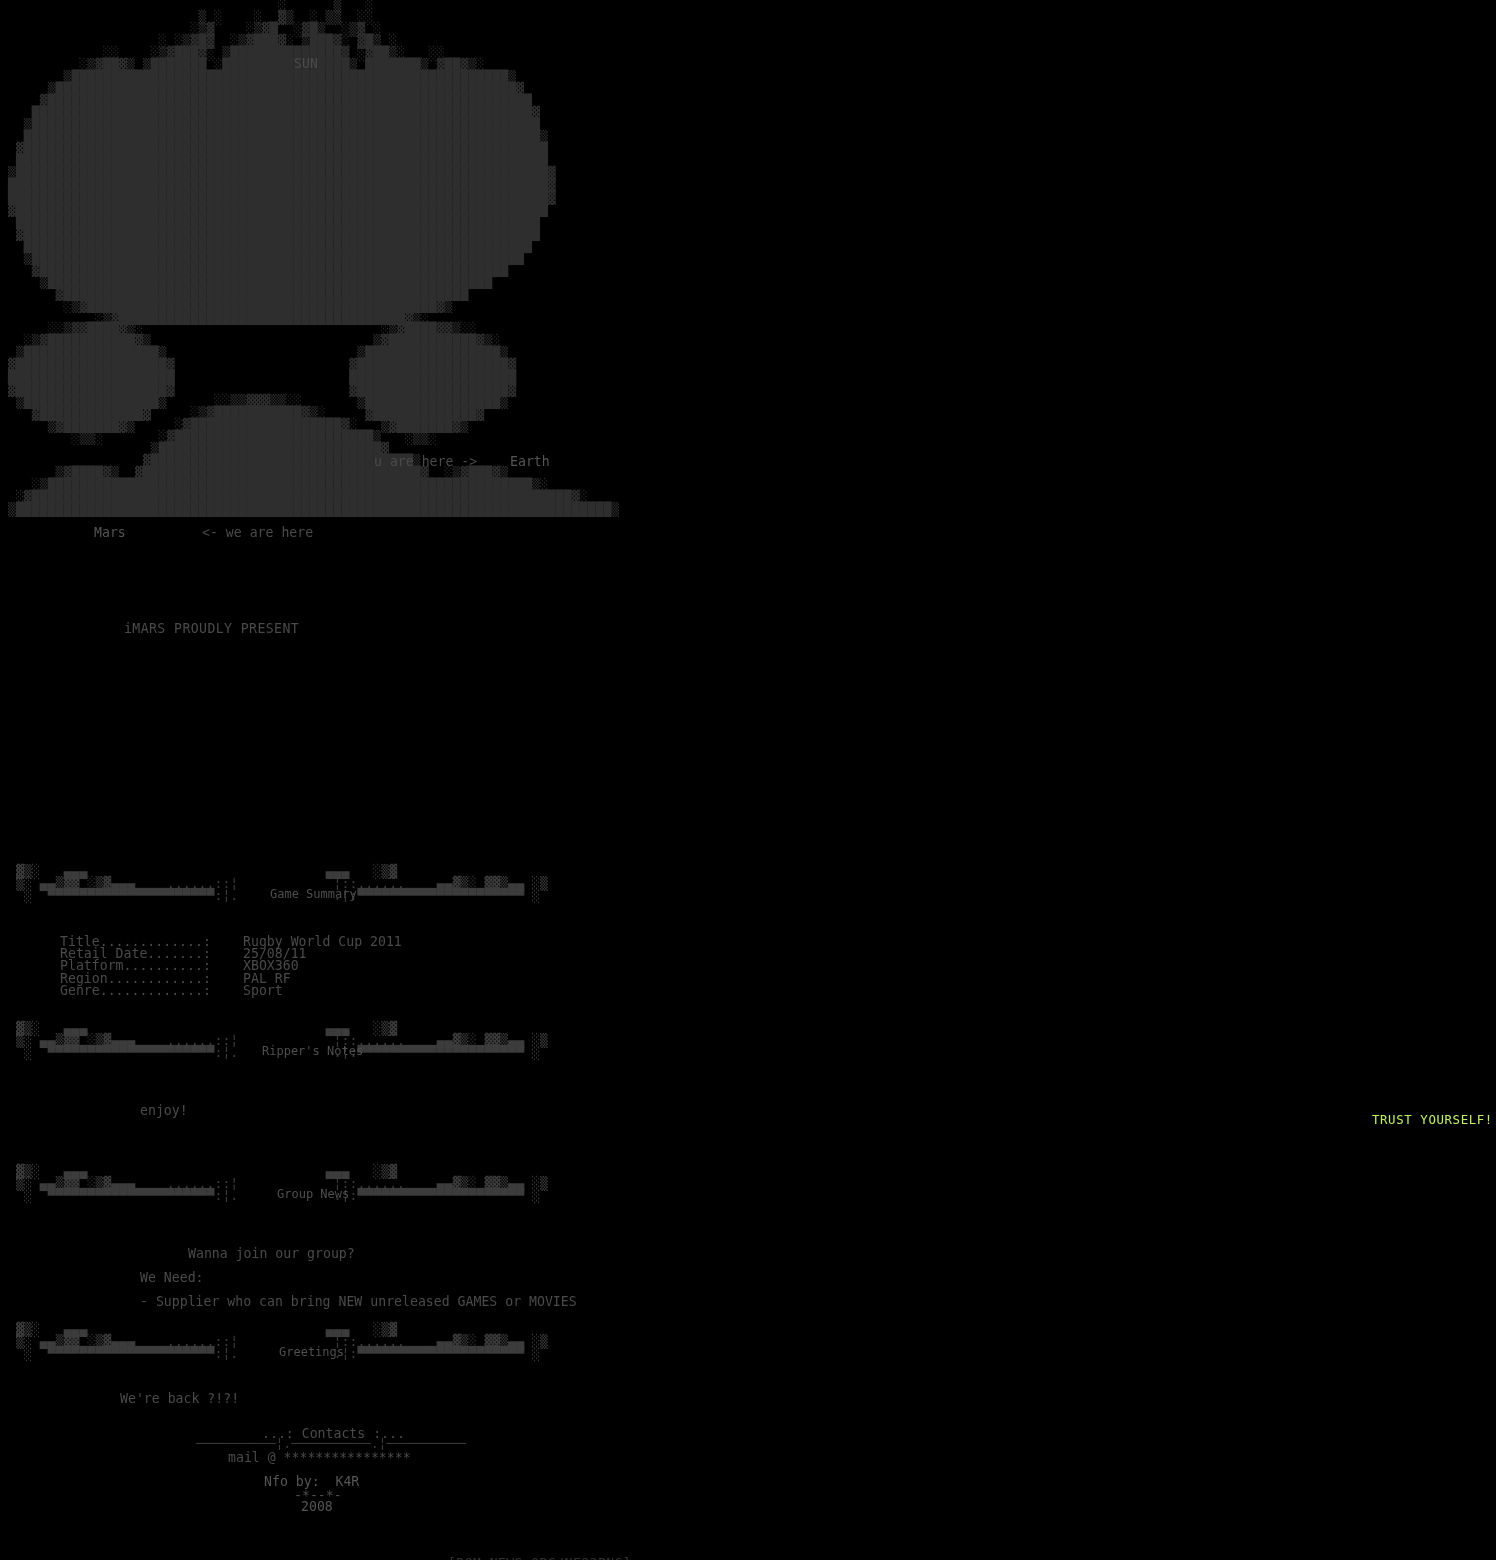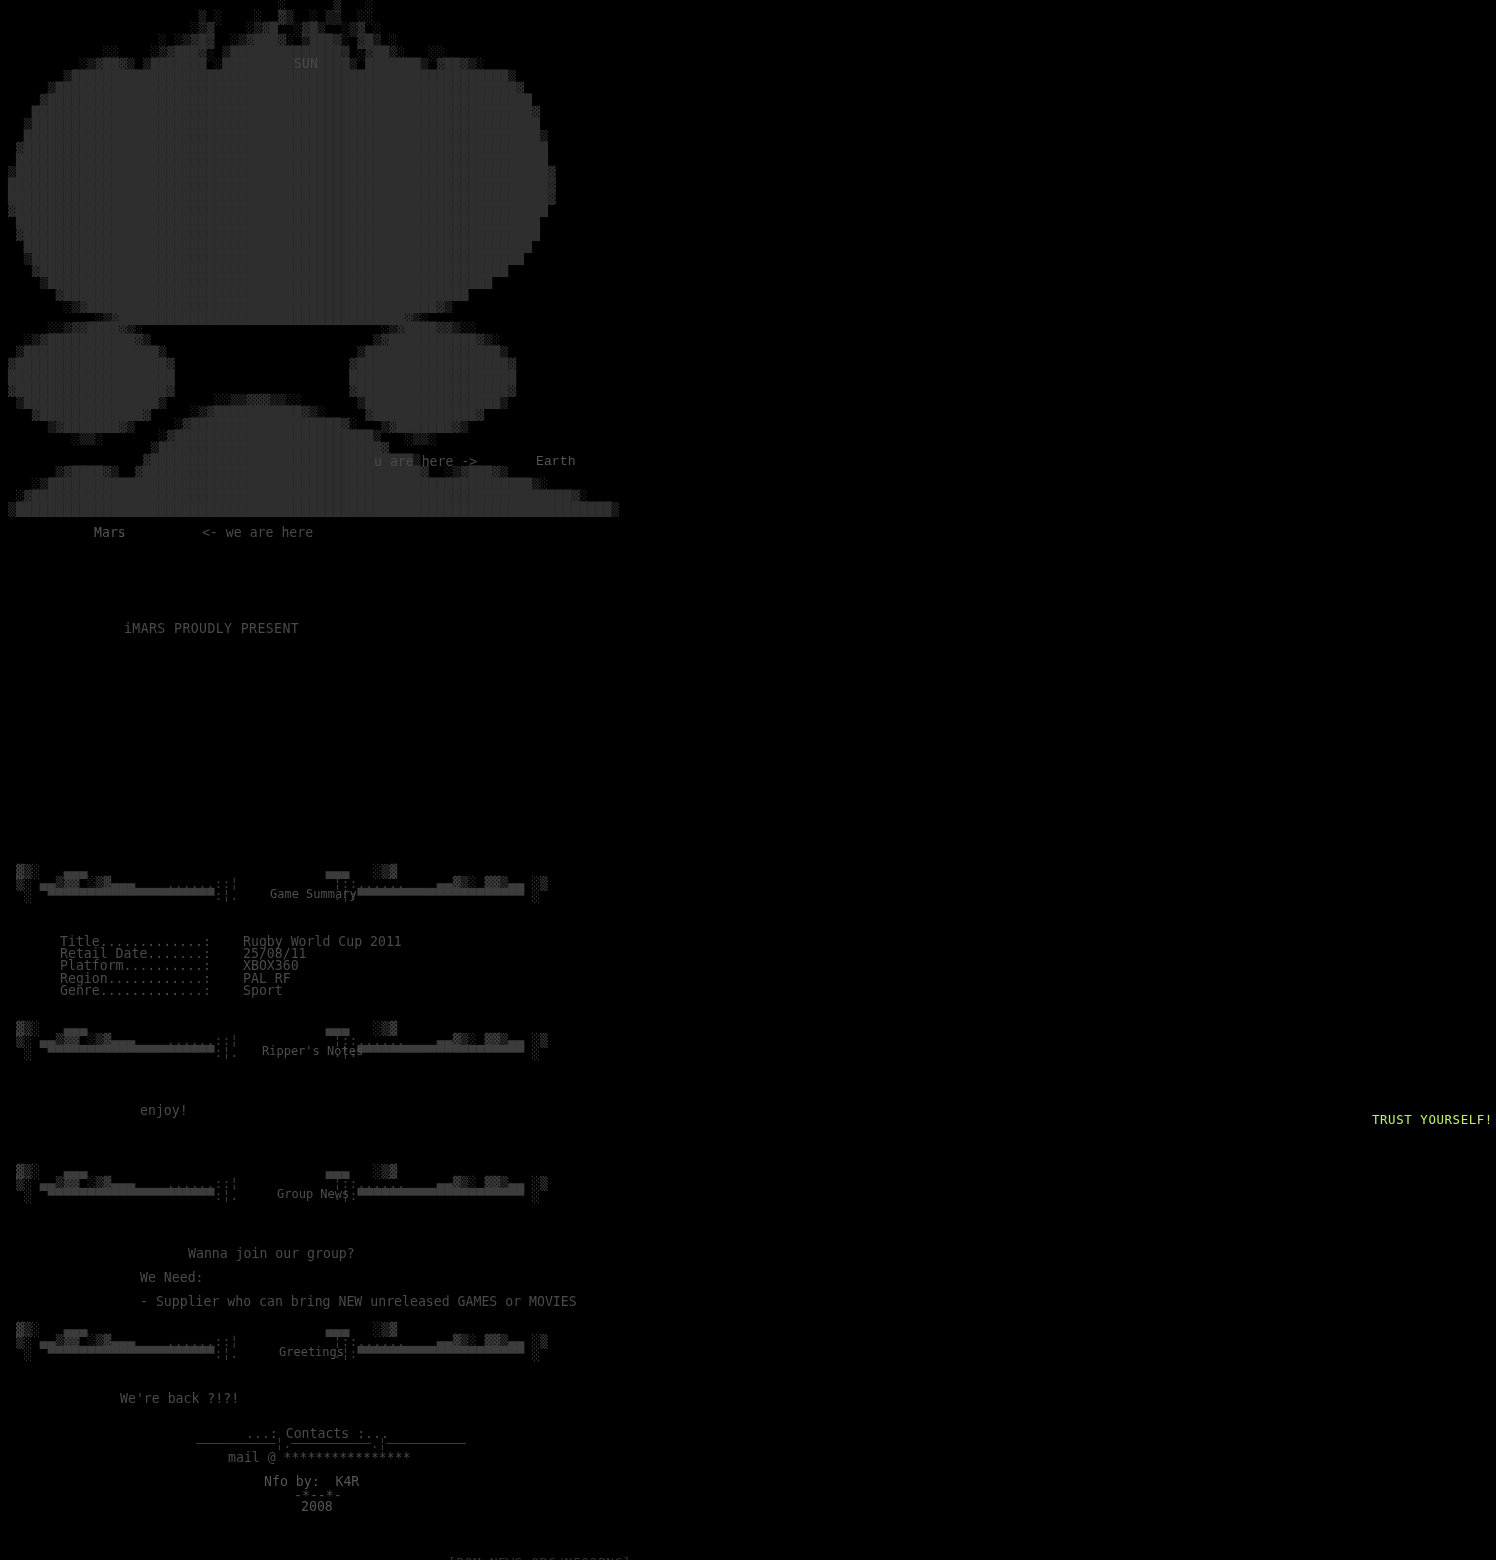--- a/index.html
+++ b/index.html
@@ -92,21 +92,21 @@
                   ▓█████████████████████████████████▒
        ▒▓████▓▒  ▓███████████████████████████████████▓  ░▒▓███▓▒
     ░▒█████████████████████████████████████████████████████████████▒░
   ░▓████████████████████████████████████████████████████████████████████▓░
  ▒███████████████████████████████████████████████████████████████████████████▒</span>
 </div>
 
 <div class="ov" style="left:294px; top:58px;">SUN</div>
 
 <div class="ov" style="left:374px; top:456px;">u are here -&gt;</div>
-<div class="ov" style="left:536px; top:456px; color:#555;font-family:Liberation Mono, monospace;">Earth</div>
+<div class="ov" style="left:510px; top:456px; color:#555;">Earth</div>
 <div class="ov" style="left:70px; top:527px; color:#555;margin-left:24px;">Mars</div>
 <div class="ov" style="left:166px; top:527px;margin-left:36px;">&lt;- we are here</div>
 
 <div class="ov" style="left:124px; top:623px; letter-spacing:.4px;">iMARS PROUDLY PRESENT</div>
 
 <div class="ov side-note" style="left:1372px; top:1114px;">TRUST YOURSELF!</div>
 
 <div class="ov" style="left:16px; top:866px; color:#3c3c3c; line-height:12px;">▓▒░   ▄▄▄                              ▄▄▄   ░▒▓
 ▒░ ▄▄▒▓▓ ░▒▓▄▄▄    ......::¦            ¦::......    ▄▄▓▒░ ▓▓▒▄▄ ░▒
  ░  ▀▀▀▀▀▀▀▀▀▀▀▀▀▀▀▀▀▀▀▀▀:¦.            .¦:▀▀▀▀▀▀▀▀▀▀▀▀▀▀▀▀▀▀▀▀▀ ░</div>
@@ -137,20 +137,20 @@
 <div class="ov" style="left:140px; top:1248px;margin-left:48px;">Wanna join our group?</div>
 <div class="ov" style="left:140px; top:1272px;">We Need:</div>
 <div class="ov" style="left:140px; top:1296px;">- Supplier who can bring NEW unreleased GAMES or MOVIES</div>
 
 <div class="ov" style="left:16px; top:1324px; color:#3c3c3c; line-height:12px;">▓▒░   ▄▄▄                              ▄▄▄   ░▒▓
 ▒░ ▄▄▒▓▓ ░▒▓▄▄▄    ......::¦            ¦::......    ▄▄▓▒░ ▓▓▒▄▄ ░▒
  ░  ▀▀▀▀▀▀▀▀▀▀▀▀▀▀▀▀▀▀▀▀▀:¦.            .¦:▀▀▀▀▀▀▀▀▀▀▀▀▀▀▀▀▀▀▀▀▀ ░</div>
 <div class="ov sect-title" style="left:279px; top:1346px;">Greetings</div>
 <div class="ov" style="left:120px; top:1393px;">We're back ?!?!</div>
 
-<div class="ov" style="left:246px; top:1428px;">...: Contacts :...</div>
+<div class="ov" style="left:262px; top:1428px;">...: Contacts :...</div>
 <div class="ov" style="left:196px; top:1438px; color:#383838;">──────────¦.──────────.¦──────────</div>
 <div class="ov" style="left:228px; top:1452px;">mail @ ****************</div>
 
 <div class="ov" style="left:264px; top:1476px; color:#555;">Nfo by:  K4R</div>
 <div class="ov" style="left:294px; top:1490px; color:#4d4d4d;">-*--*-</div>
 <div class="ov" style="left:301px; top:1501px; color:#555;">2008</div>
 <div class="ov footer-url" style="left:448px; top:1545px;margin-top:12px;">[ROM-NEWS.ORG/NFO2PNG]</div>
 
 </body></html>

